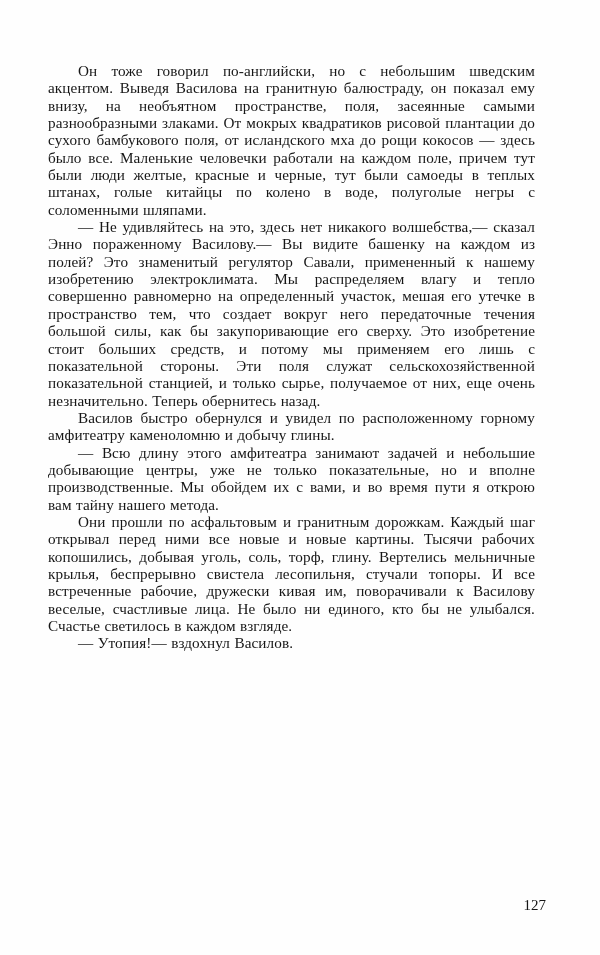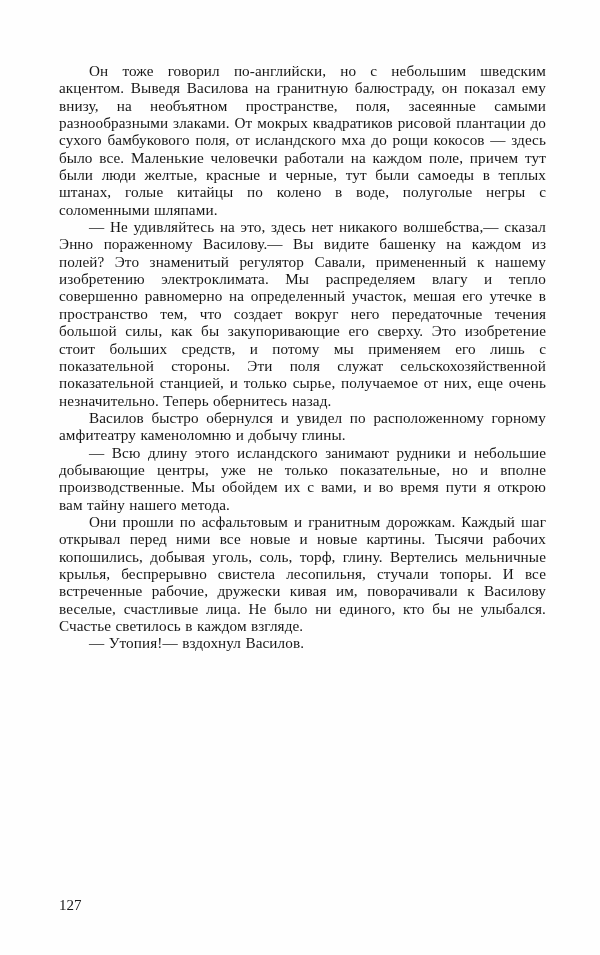--- a/index.html
+++ b/index.html
@@ -11,50 +11,50 @@
       position: relative;
       width: 600px;
       height: 955px;
       background: #fefefe;
       overflow: hidden;
       font-family: "Liberation Serif", "DejaVu Serif", serif;
       color: #161616;
     }
     .text-block {
       position: absolute;
-      left: 59px;
+      left: 48px;
       top: 62px;
       width: 487px;
       font-size: 15.2px;
       line-height: 17.35px;
       text-align: justify;
       letter-spacing: 0.1px;
     }
     .text-block p {
       margin: 0;
       padding: 0;
       text-indent: 30px;
       word-spacing: 0.5px;
     }
     .page-number {
       position: absolute;
       top: 897px;
       left: 59px;
       width: 487px;
-      text-align: left;
+      text-align: right;
       font-size: 15px;
       color: #161616;
     }
   </style>
 </head>
 <body>
 
 <div class="scan-page">
   <div class="text-block">
     <p>Он тоже говорил по-английски, но с небольшим шведским акцентом. Выведя Василова на гранитную балюстраду, он показал ему внизу, на необъятном пространстве, поля, засеянные самыми разнообразными злаками. От мокрых квадратиков рисовой плантации до сухого бамбукового поля, от исландского мха до рощи кокосов — здесь было все. Маленькие человечки работали на каждом поле, причем тут были люди желтые, красные и черные, тут были самоеды в теплых штанах, голые китайцы по колено в воде, полуголые негры с соломенными шляпами.</p>
     <p>— Не удивляйтесь на это, здесь нет никакого волшебства,— сказал Энно пораженному Василову.— Вы видите башенку на каждом из полей? Это знаменитый регулятор Савали, примененный к нашему изобретению электроклимата. Мы распределяем влагу и тепло совершенно равномерно на определенный участок, мешая его утечке в пространство тем, что создает вокруг него передаточные течения большой силы, как бы закупоривающие его сверху. Это изобретение стоит больших средств, и потому мы применяем его лишь с показательной стороны. Эти поля служат сельскохозяйственной показательной станцией, и только сырье, получаемое от них, еще очень незначительно. Теперь обернитесь назад.</p>
     <p>Василов быстро обернулся и увидел по расположенному горному амфитеатру каменоломню и добычу глины.</p>
-    <p>— Всю длину этого исландского занимают рудники и небольшие добывающие центры, уже не только показательные, но и вполне производственные. Мы обойдем их с вами, и во время пути я открою вам тайну нашего метода.</p>
+    <p>— Всю длину этого амфитеатра занимают задачей и небольшие добывающие центры, уже не только показательные, но и вполне производственные. Мы обойдем их с вами, и во время пути я открою вам тайну нашего метода.</p>
     <p>Они прошли по асфальтовым и гранитным дорожкам. Каждый шаг открывал перед ними все новые и новые картины. Тысячи рабочих копошились, добывая уголь, соль, торф, глину. Вертелись мельничные крылья, беспрерывно свистела лесопильня, стучали топоры. И все встреченные рабочие, дружески кивая им, поворачивали к Василову веселые, счастливые лица. Не было ни единого, кто бы не улыбался. Счастье светилось в каждом взгляде.</p>
     <p>— Утопия!— вздохнул Василов.</p>
   </div>
   <div class="page-number">127</div>
 </div>
 
 </body></html>

